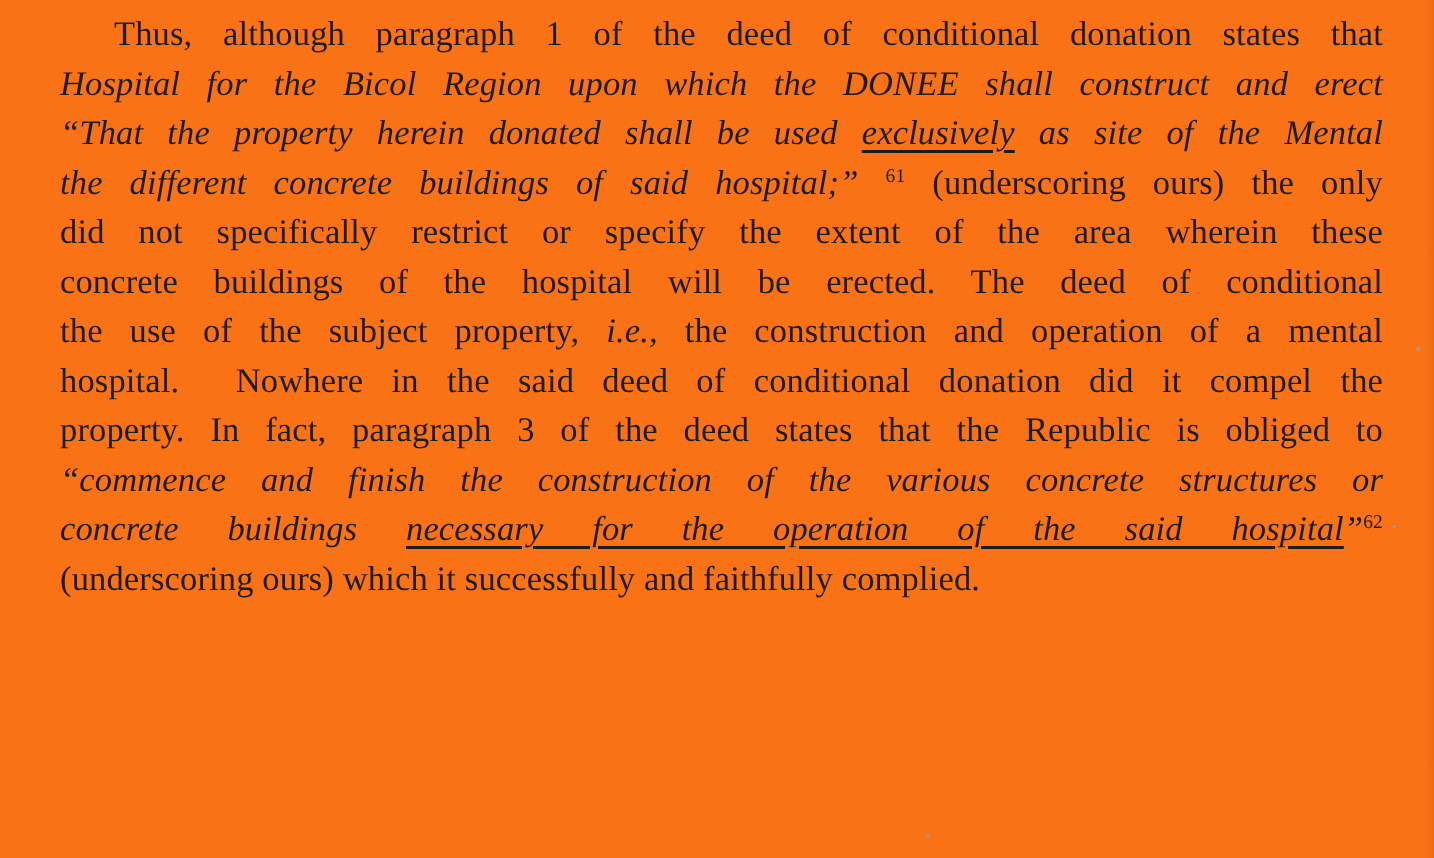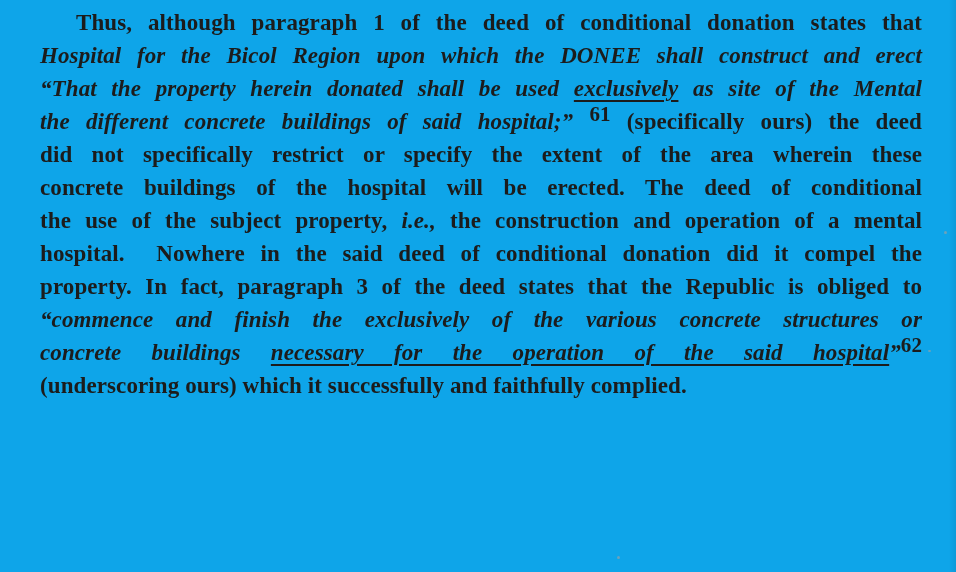--- a/index.html
+++ b/index.html
@@ -4,27 +4,26 @@
 <style>
   html, body {
     margin: 0;
     padding: 0;
     background: #ffffff;
   }
   .page {
     position: relative;
     width: 956px;
     height: 572px;
-    background: #0ea5e9;
+    background: #f97316;
     box-sizing: border-box;
     padding: 6px 34px 0 40px;
     overflow: hidden;
     font-family: "Liberation Serif", "DejaVu Serif", serif;
     color: #1c1c1c;
-    font-weight: bold;
   }
   .paragraph {
     width: 100%;
   }
   .line {
     font-size: 23px;
     line-height: 33px;
     height: 33px;
     text-align: justify;
     text-align-last: justify;
@@ -40,21 +39,21 @@
   }
   .it {
     font-style: italic;
   }
   .u {
     text-decoration: underline;
     text-decoration-thickness: 1.5px;
     text-underline-offset: 4px;
   }
   .sup {
-    font-size: 21px;
+    font-size: 13px;
     font-style: normal;
     position: relative;
     top: -8px;
     text-decoration: none;
   }
   .speck {
     position: absolute;
     border-radius: 50%;
     background: #a0a0a0;
     opacity: 0.65;
@@ -77,38 +76,38 @@
 
 <div class="page">
   <div class="paragraph">
 
     <div class="line indent"><span>Thus, although paragraph 1 of the deed of conditional donation states that</span></div>
 
     <div class="line"><span class="it">Hospital for the Bicol Region upon which the DONEE shall construct and erect</span></div>
 
     <div class="line"><span class="it">“That the property herein donated shall be used </span><span class="it u">exclusively</span><span class="it"> as site of the Mental</span></div>
 
-    <div class="line"><span class="it">the different concrete buildings of said hospital;” </span><span class="sup">61</span><span> (specifically ours) the deed</span></div>
+    <div class="line"><span class="it">the different concrete buildings of said hospital;” </span><span class="sup">61</span><span> (underscoring ours) the only</span></div>
 
     <div class="line"><span>did not specifically restrict or specify the extent of the area wherein these</span></div>
 
     <div class="line"><span>concrete buildings of the hospital will be erected. The deed of conditional</span></div>
 
 
 
 
 
     <div class="line"><span>the use of the subject property, </span><span class="it">i.e.,</span><span> the construction and operation of a mental</span></div>
 
     <div class="line"><span>hospital.&nbsp; Nowhere in the said deed of conditional donation did it compel the</span></div>
 
 
     <div class="line"><span>property. In fact, paragraph 3 of the deed states that the Republic is obliged to</span></div>
 
-    <div class="line"><span class="it">“commence and finish the exclusively of the various concrete structures or</span></div>
+    <div class="line"><span class="it">“commence and finish the construction of the various concrete structures or</span></div>
 
     <div class="line"><span class="it">concrete buildings </span><span class="it u">necessary for the operation of the said hospital</span><span class="it">”</span><span class="sup">62</span></div>
 
     <div class="line last"><span>(underscoring ours) which it successfully and faithfully complied.</span></div>
 
   </div>
 
   <div class="speck s1"></div>
   <div class="speck s2"></div>
   <div class="speck s3"></div>

